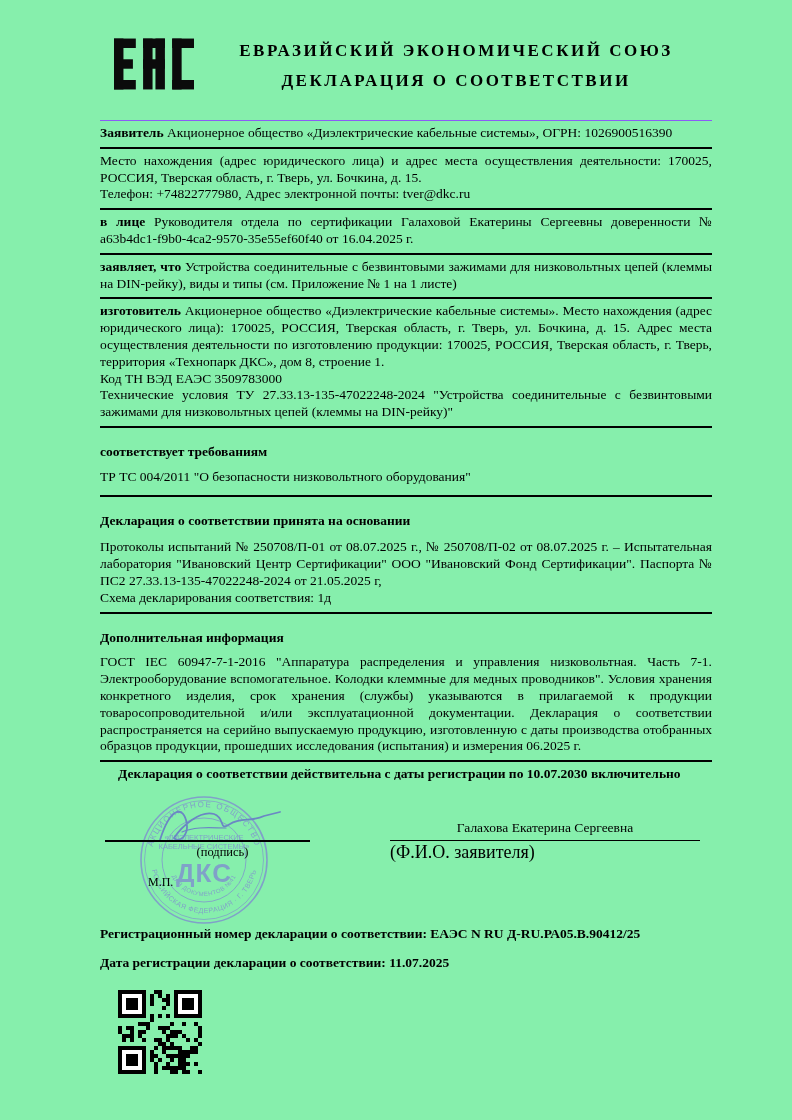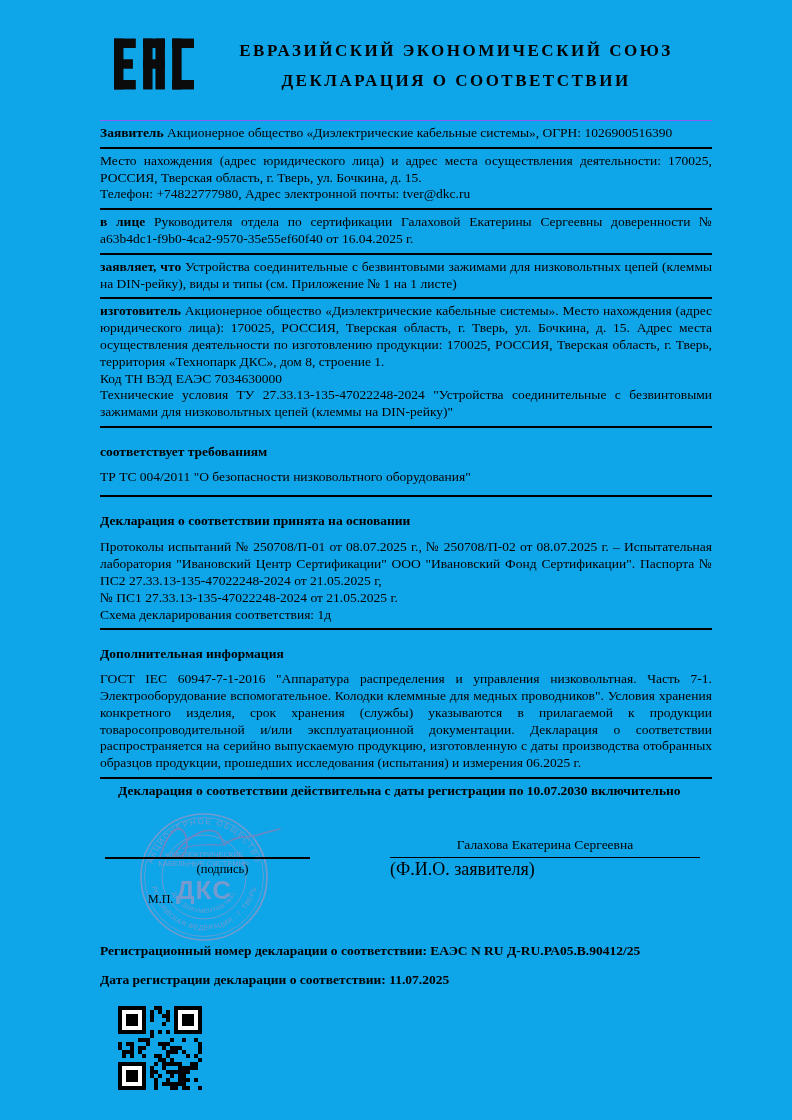--- a/index.html
+++ b/index.html
@@ -1,19 +1,19 @@
 <!DOCTYPE html>
 <html><head>
 <meta charset="utf-8">
 <style>
   * { margin:0; padding:0; box-sizing:border-box; }
   body { background:#e8e8e8; font-family:"Liberation Serif", serif; }
   .page {
     position:relative; width:792px; height:1120px; margin:0 auto;
-    background:#0ea5e9; color:#000; overflow:hidden;text-decoration:underline;
+    background:#86efac; color:#000; overflow:hidden;text-decoration:underline;
   }
   .content { position:absolute; left:100px; top:0; width:612px; }
 
   
   .header { display:flex; align-items:flex-start; margin-top:30px; }
   .eac-logo { flex:0 0 auto; margin-left:14px; }
   .titles { flex:1; text-align:center; padding-top:6px; padding-left:6px;
             font-weight:bold; font-size:17px; letter-spacing:2.5px; line-height:1.75; }
 
   
@@ -95,38 +95,37 @@
         <b class="lbl">заявляет, что</b>
         <span>Устройства соединительные с безвинтовыми зажимами для низковольтных цепей (клеммы на DIN-рейку), виды и типы (см. Приложение № 1 на 1 листе)</span>
       </div>
 
       
       <div class="sec">
         <div class="just">
           <b class="lbl">изготовитель</b>
           <span>Акционерное общество «Диэлектрические кабельные системы». Место нахождения (адрес юридического лица): 170025, РОССИЯ, Тверская область, г. Тверь, ул. Бочкина, д. 15. Адрес места осуществления деятельности по изготовлению продукции: 170025, РОССИЯ, Тверская область, г. Тверь, территория «Технопарк ДКС», дом 8, строение 1.</span>
         </div>
-        <div>Код ТН ВЭД ЕАЭС 7034630000</div>
+        <div>Код ТН ВЭД ЕАЭС 3509783000</div>
         <div class="just">Технические условия ТУ 27.33.13-135-47022248-2024 "Устройства соединительные с безвинтовыми зажимами для низковольтных цепей (клеммы на DIN-рейку)"</div>
       </div>
 
       
       <div class="sec">
         <div class="head">соответствует требованиям</div>
         <div class="gap8"></div>
         <div>ТР ТС 004/2011 "О безопасности низковольтного оборудования"</div>
         <div class="gap4"></div>
       </div>
 
       
       <div class="sec">
         <div class="head">Декларация о соответствии принята на основании</div>
         <div class="gap10"></div>
         <div class="just">Протоколы испытаний № 250708/П-01 от 08.07.2025 г., № 250708/П-02 от 08.07.2025 г. – Испытательная лаборатория "Ивановский Центр Сертификации" ООО "Ивановский Фонд Сертификации". Паспорта № ПС2 27.33.13-135-47022248-2024 от 21.05.2025 г,</div>
-        <div>№ ПС1 27.33.13-135-47022248-2024 от 21.05.2025 г.</div>
         <div>Схема декларирования соответствия: 1д</div>
       </div>
 
       
       <div class="sec">
         <div class="head">Дополнительная информация</div>
         <div class="gap8"></div>
         <div class="just">ГОСТ IEC 60947-7-1-2016 "Аппаратура распределения и управления низковольтная. Часть 7-1. Электрооборудование вспомогательное. Колодки клеммные для медных проводников". Условия хранения конкретного изделия, срок хранения (службы) указываются в прилагаемой к продукции товаросопроводительной и/или эксплуатационной документации. Декларация о соответствии распространяется на серийно выпускаемую продукцию, изготовленную с даты производства отобранных образцов продукции, прошедших исследования (испытания) и измерения 06.2025 г.</div>
       </div>
 

